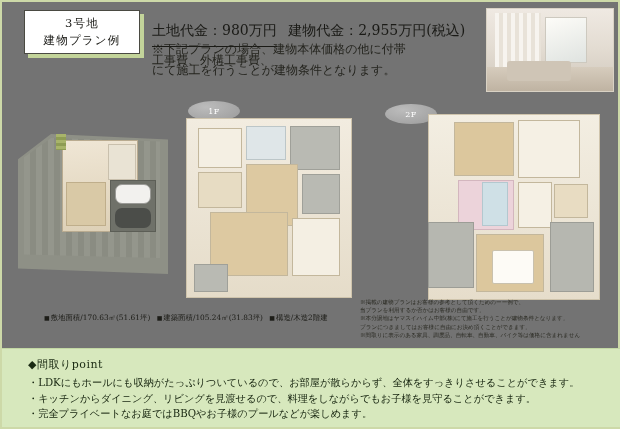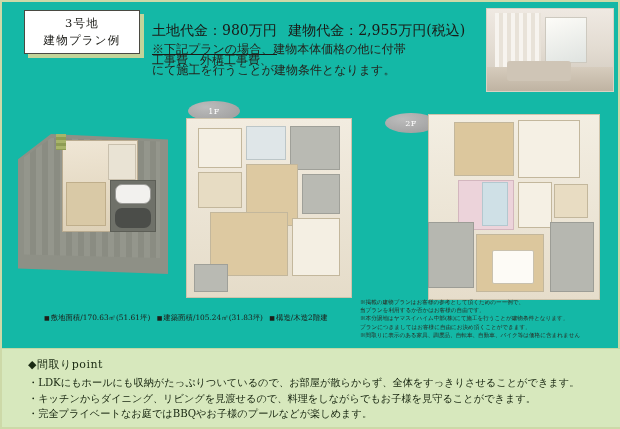--- a/index.html
+++ b/index.html
@@ -5,21 +5,21 @@
   * { box-sizing: border-box; margin: 0; padding: 0; }
   body {
     width: 620px; height: 429px;
     font-family: "Liberation Sans", "DejaVu Sans", sans-serif;
     background: #ffffff;
     overflow: hidden;
   }
   .page {
     position: relative;
     width: 620px; height: 429px;
-    background: #14b8a6;
+    background: #737373;
     border: 2px solid #cdd9a8;
   }
 
   
   .header { position: absolute; left: 0; top: 0; width: 620px; height: 88px; }
 
   .plot-badge {
     position: absolute; left: 22px; top: 8px;
     width: 116px; height: 44px;
     background: #ffffff;
@@ -36,21 +36,21 @@
   }
 
   .price-line {
     position: absolute; left: 150px; top: 20px;
     font-family: "DejaVu Serif", serif;
     font-size: 14px; color: #1a1a16;
     white-space: nowrap;
   }
   .price-line .underline {
     border-bottom: 1.2px solid #1a1a16;
-    padding-bottom: 16px;
+    padding-bottom: 8px;
   }
   .price-line .second { margin-left: 7px; }
 
   .note {
     position: absolute; left: 150px; top: 42px;
     font-family: "DejaVu Serif", serif;
     font-size: 12px; line-height: 10.5px;
     color: #24241e; width: 260px;
   }
 
@@ -86,21 +86,21 @@
     position: absolute;
     width: 52px; height: 20px;
     background: radial-gradient(ellipse at 35% 30%, #bcbcbc, #9a9a9a);
     border-radius: 50%;
     display: flex; align-items: center; justify-content: center;
     color: #ffffff; font-size: 8px; letter-spacing: .5px;
     font-family: "DejaVu Serif", serif;
   }
   #badge-site { left: 62px; top: 99px; width: 58px; }
   #badge-1f   { left: 186px; top: 99px; }
-  #badge-2f   { left: 383px; top: 111px; }
+  #badge-2f   { left: 383px; top: 102px; }
 
   
   .plan { position: absolute; overflow: hidden; }
 
   
   #plan-site { left: 12px; top: 118px; width: 160px; height: 185px; }
   #plan-site .lot {
     position: absolute; left: 4px; top: 14px; width: 150px; height: 140px;
     background: #8e9086;
     clip-path: polygon(22% 0%, 100% 4%, 100% 100%, 0% 96%, 0% 18%);

